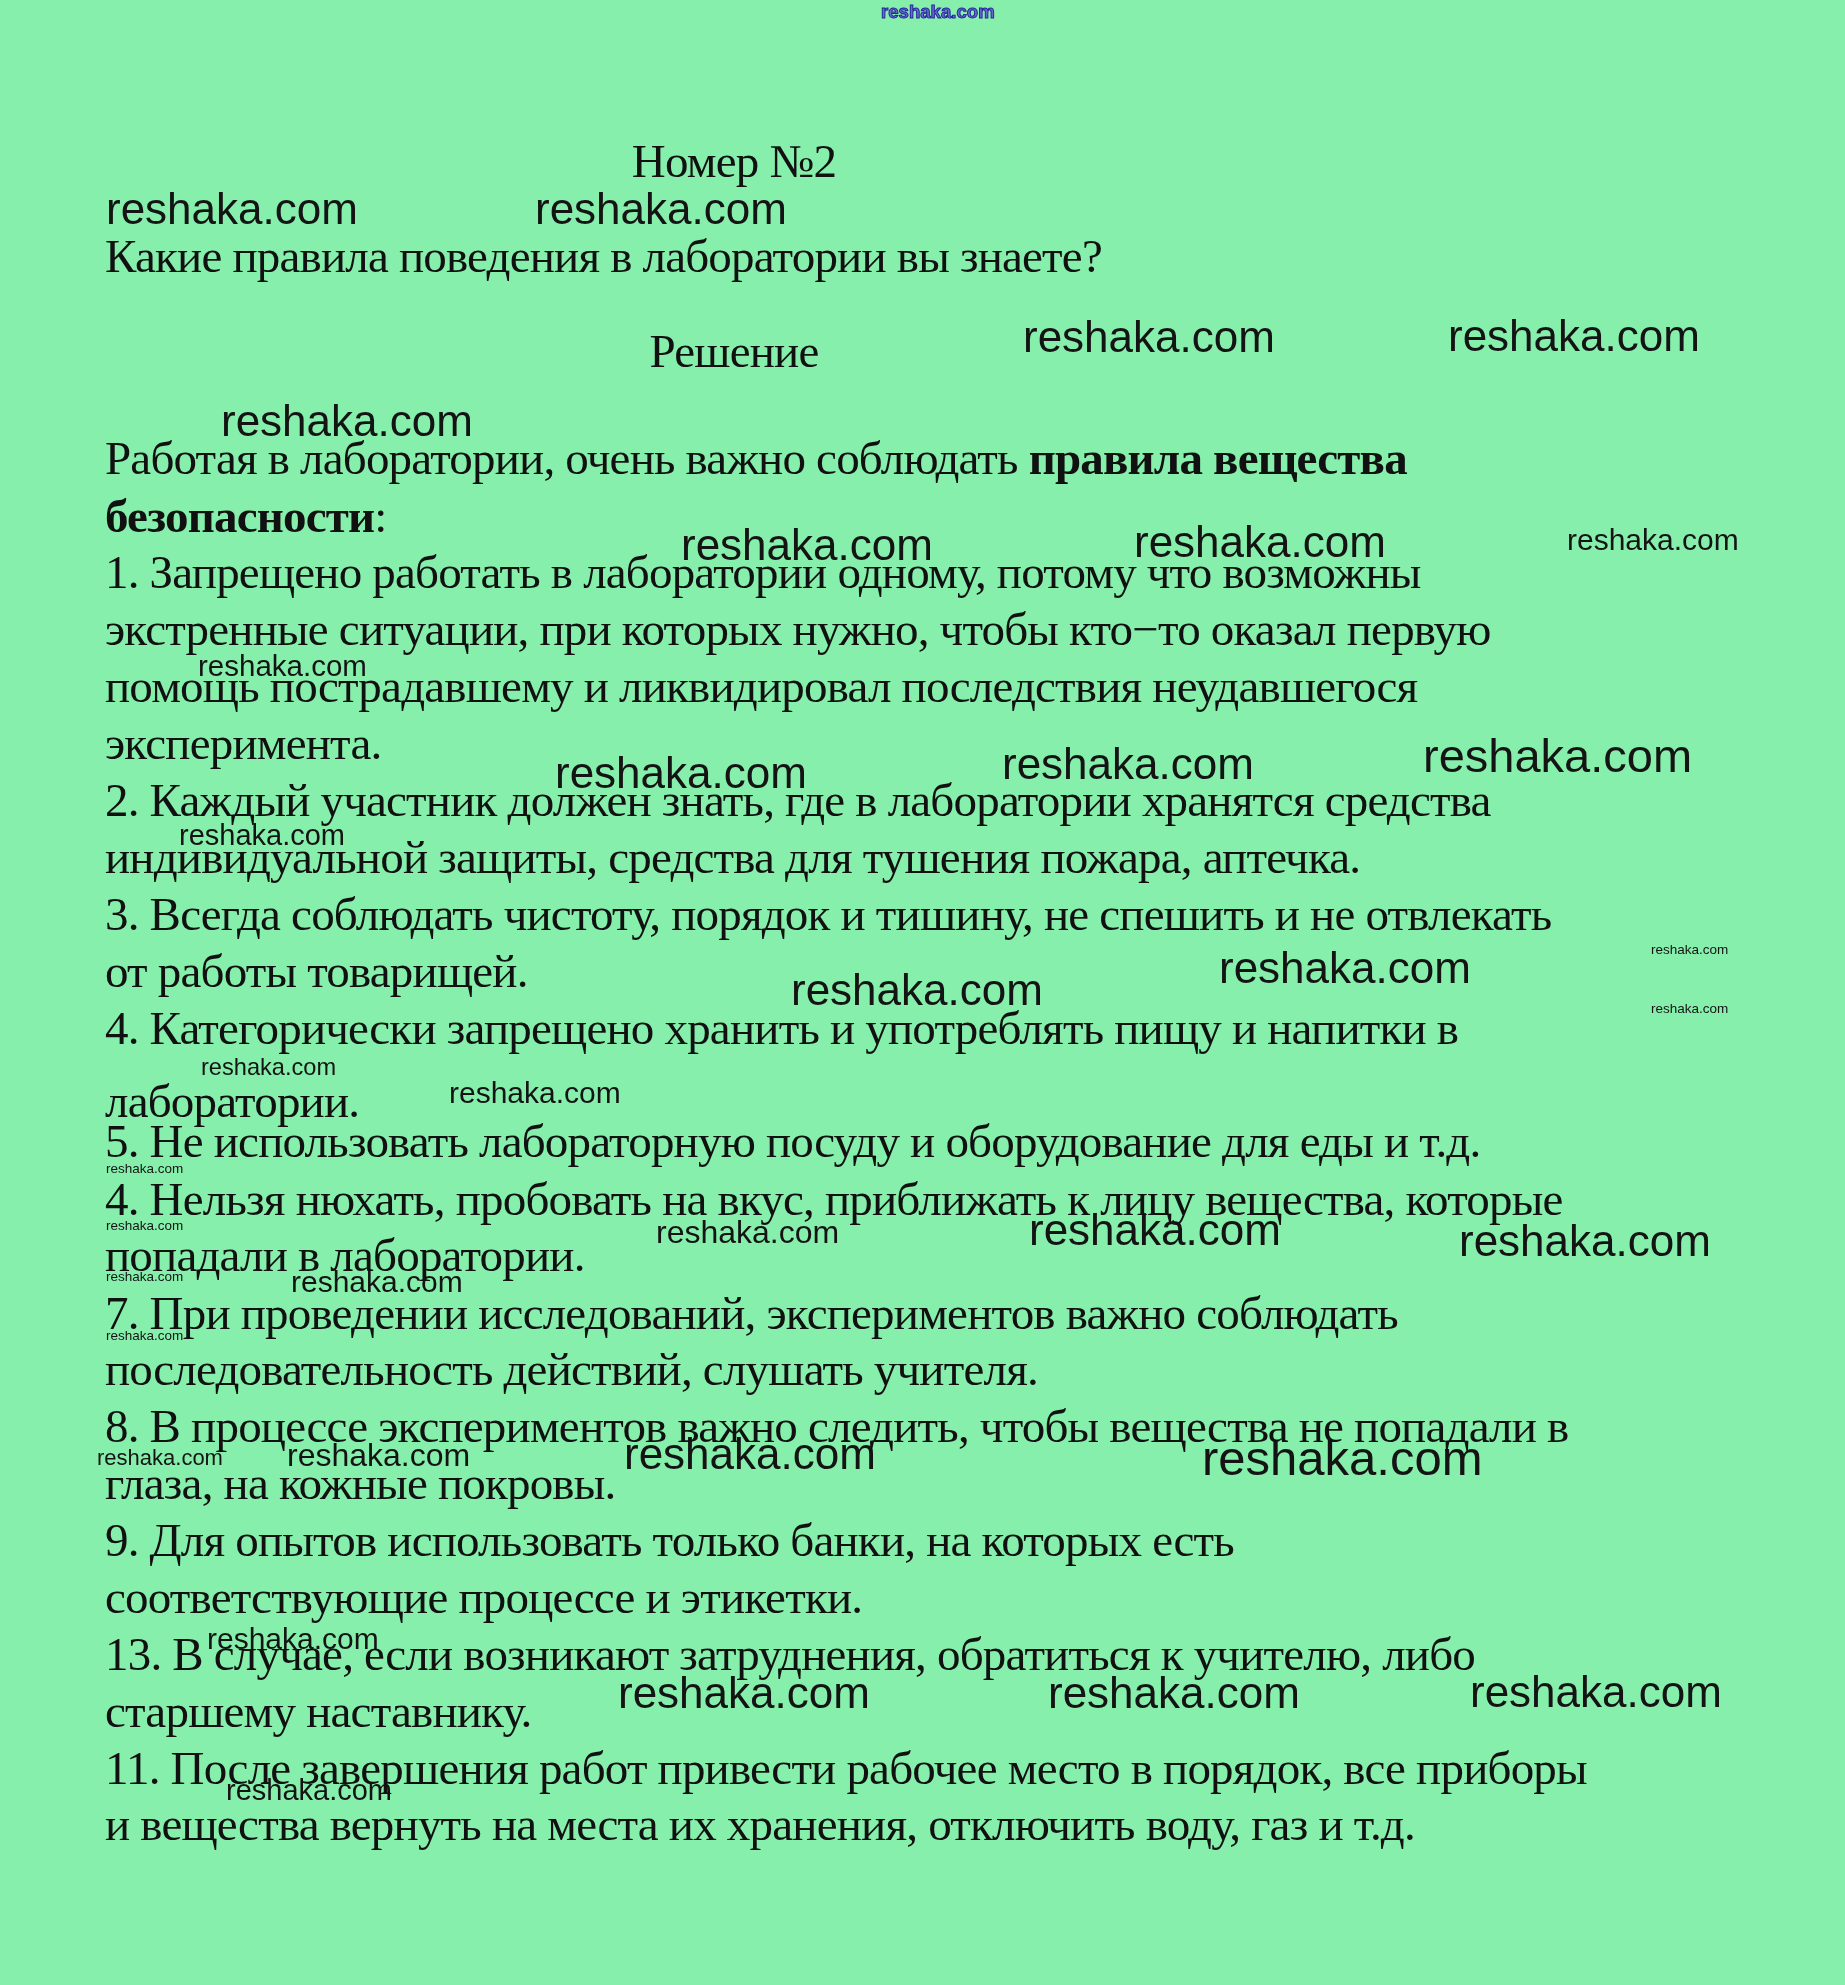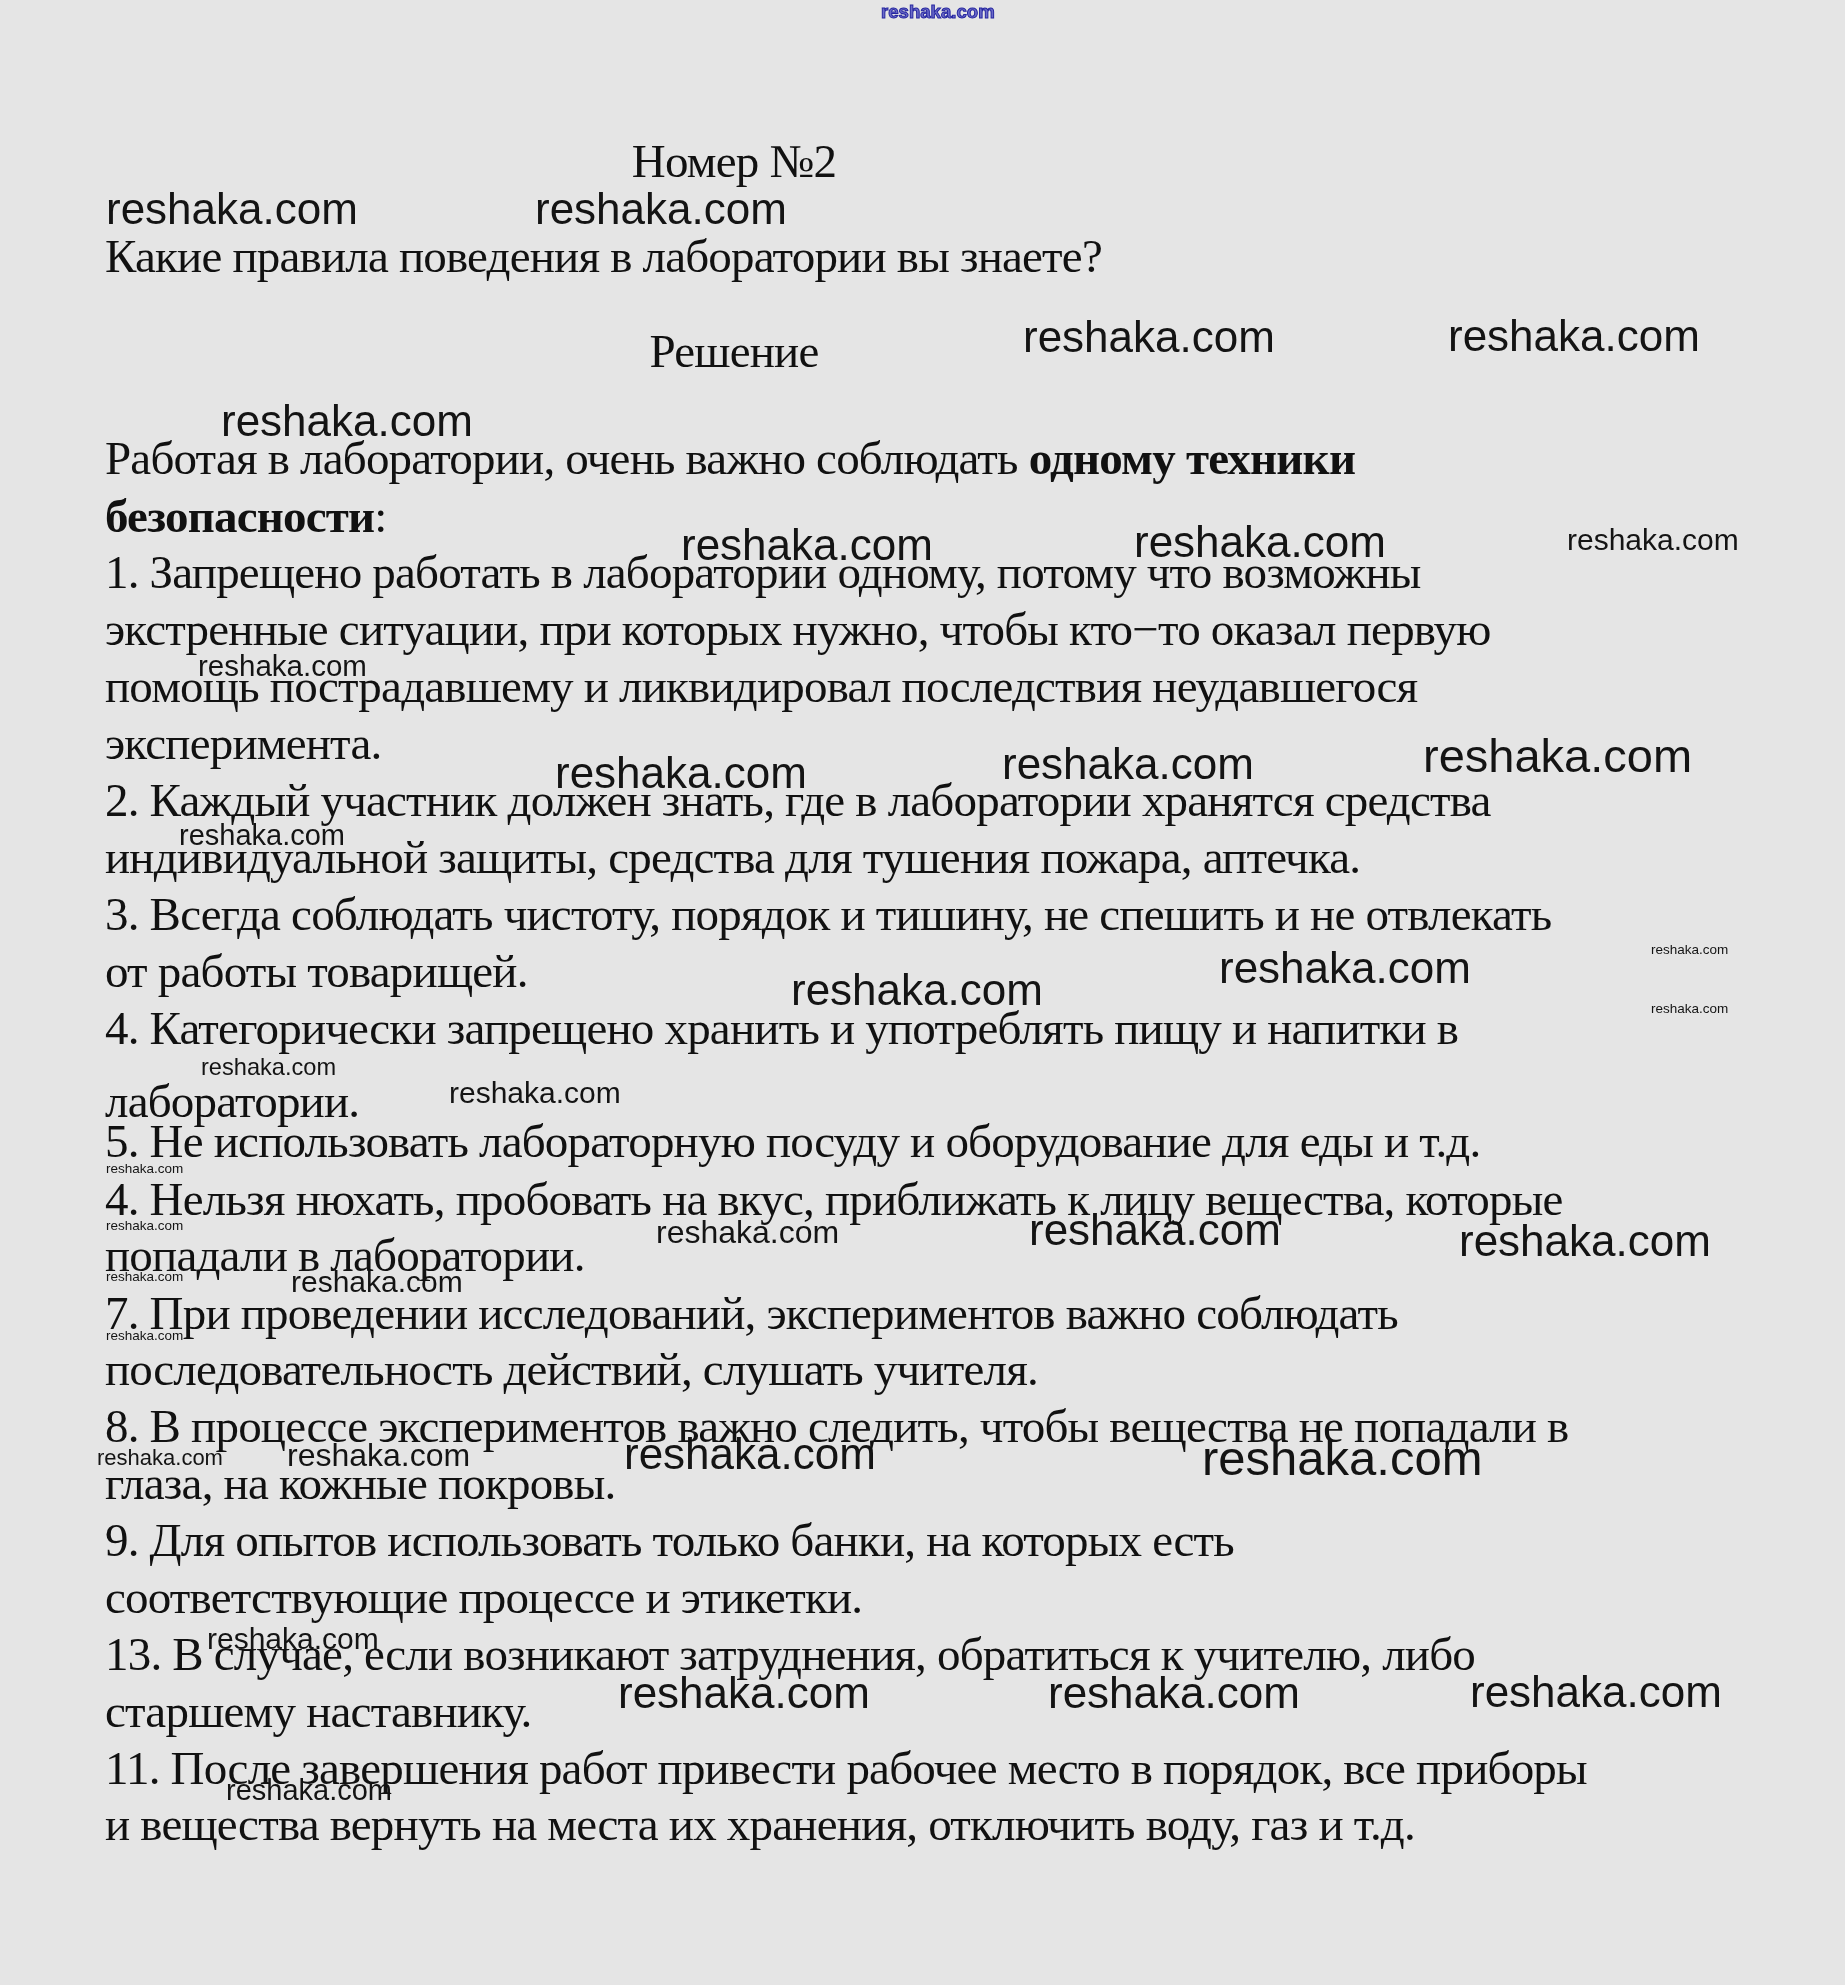--- a/index.html
+++ b/index.html
@@ -1,20 +1,20 @@
 <!DOCTYPE html>
 <html style="font-size:13.5px"><head>
 <meta charset="utf-8">
 <style>
   html,body { margin:0; padding:0; background:#ffffff; }
   .page {
     position:relative;
     width:1845px;
     height:1985px;
-    background:#e5e5e5;
+    background:#86efac;
     font-family:"Liberation Serif", serif;
     color:#111111;
     overflow:hidden;
   }
   .line {
     position:absolute;
     left:105px;
     font-size:47px;
     line-height:49px;
     letter-spacing:-0.8px;
@@ -81,21 +81,21 @@
   <span class="wm" style="left:1048px; top:1671px; font-size:44px;">reshaka.com</span>
   <span class="wm" style="left:1470px; top:1670px; font-size:44px;">reshaka.com</span>
   <span class="wm" style="left:226px;  top:1776px; font-size:29px;">reshaka.com</span>
 
   <div class="line center" style="top:137px;">Номер №2</div>
 
   <div class="line" style="top:232px;">Какие правила поведения в лаборатории вы знаете?</div>
 
   <div class="line center" style="top:327px;">Решение</div>
 
-  <div class="line" style="top:434px;"><span>Работая в лаборатории, очень важно соблюдать </span><span class="b">одному техники</span></div>
+  <div class="line" style="top:434px;"><span>Работая в лаборатории, очень важно соблюдать </span><span class="b">правила вещества</span></div>
   <div class="line" style="top:492px;"><span class="b">безопасности</span><span>:</span></div>
 
   <div class="line" style="top:548px;">1. Запрещено работать в лаборатории одному, потому что возможны</div>
   <div class="line" style="top:605px;">экстренные ситуации, при которых нужно, чтобы кто−то оказал первую</div>
   <div class="line" style="top:662px;">помощь пострадавшему и ликвидировал последствия неудавшегося</div>
   <div class="line" style="top:719px;">эксперимента.</div>
 
   <div class="line" style="top:776px;">2. Каждый участник должен знать, где в лаборатории хранятся средства</div>
   <div class="line" style="top:833px;">индивидуальной защиты, средства для тушения пожара, аптечка.</div>
 

